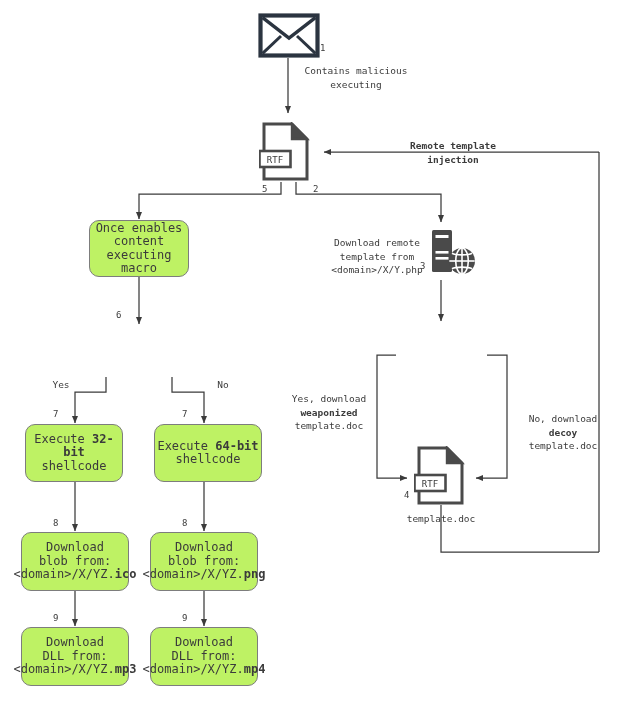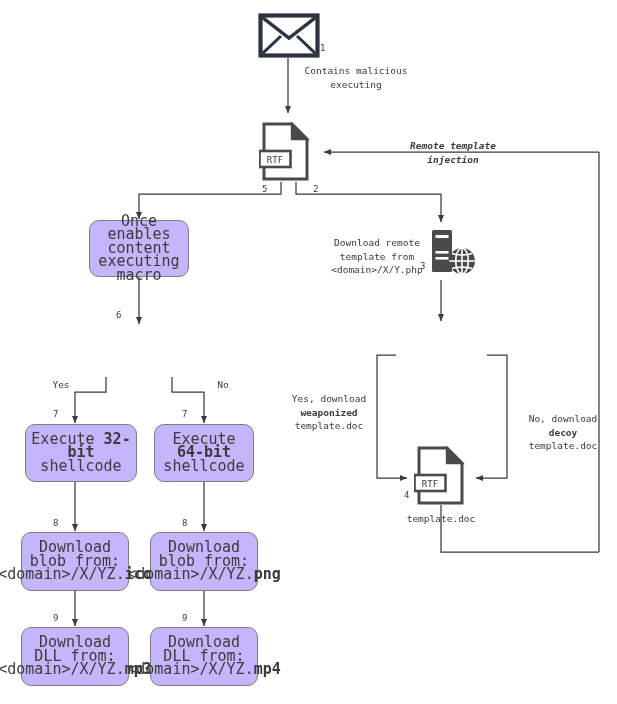--- a/index.html
+++ b/index.html
@@ -26,26 +26,26 @@
     left: 0; top: 0;
     width: 617px;
     height: 704px;
     pointer-events: none;
   }
   .node {
     position: absolute;
     box-sizing: border-box;
     border: 1.3px solid #7d7d7d;
     border-radius: 10px;
-    background: #c4b5fd;
+    background: #bef264;
     display: flex;
     align-items: center;
     justify-content: center;
     text-align: center;
-    font-size: 15px;
+    font-size: 12px;
     line-height: 13.5px;
     color: #3b3b3b;
     letter-spacing: 0px;
     white-space: pre-line;
   }
   .node .inner { padding: 0 2px; }
   .lbl {
     position: absolute;
     font-size: 9.5px;
     line-height: 13.5px;
@@ -126,47 +126,47 @@
 
   <div class="icon-wrap" style="left:259px; top:122px; width:54px; height:60px;">
     <svg width="54" height="60" viewBox="0 0 54 60">
       <path d="M5,2 L33,2 L48,17 L48,57 L5,57 Z" fill="#ffffff" stroke="#4a4a4a" stroke-width="3"></path>
       <path d="M33,2 L48,17 L33,17 Z" fill="#4a4a4a" stroke="#4a4a4a" stroke-width="2.4"></path>
       <rect x="0.5" y="29" width="31" height="16" fill="#ffffff" stroke="#4a4a4a" stroke-width="2.6"></rect>
       <text x="16" y="41" font-family="'DejaVu Sans Mono','Liberation Mono',monospace" font-size="9" fill="#3b3b3b" text-anchor="middle">RTF</text>
     </svg>
   </div>
 
-  <div class="lbl bold" style="left:388px; top:139px; width:130px;font-style:italic;">Remote template
+  <div class="lbl bold" style="left:388px; top:139px; width:130px;">Remote template
 injection</div>
 
   <div class="num" style="left:262px; top:184px;">5</div>
   <div class="num" style="left:313px; top:184px;">2</div>
 
   <div class="node" style="left:89px; top:220px; width:100px; height:57px;">
     <span class="inner">Once enables
 content
 executing macro</span>
   </div>
 
   <div class="num" style="left:116px; top:310px;">6</div>
 
 
   <div class="lbl" style="left:46px; top:378px; width:30px;">Yes</div>
   <div class="lbl" style="left:208px; top:378px; width:30px;">No</div>
 
   <div class="num" style="left:53px; top:409px;">7</div>
   <div class="num" style="left:182px; top:409px;">7</div>
 
-  <div class="node" style="left:25px; top:424px; width:112px; height:58px;text-align:center;">
+  <div class="node" style="left:25px; top:424px; width:98px; height:58px;text-align:center;">
     <span class="inner"><span>Execute </span><b>32-bit</b><span>
 shellcode</span></span>
   </div>
 
-  <div class="node" style="left:154px; top:424px; width:100px; height:58px;">
+  <div class="node" style="left:154px; top:424px; width:108px; height:58px;">
     <span class="inner"><span>Execute </span><b>64-bit</b><span>
 shellcode</span></span>
   </div>
 
   <div class="num" style="left:53px; top:518px;">8</div>
   <div class="num" style="left:182px; top:518px;">8</div>
 
   <div class="node" style="left:21px; top:532px; width:108px; height:59px;">
     <span class="inner"><span>Download
 blob from:

